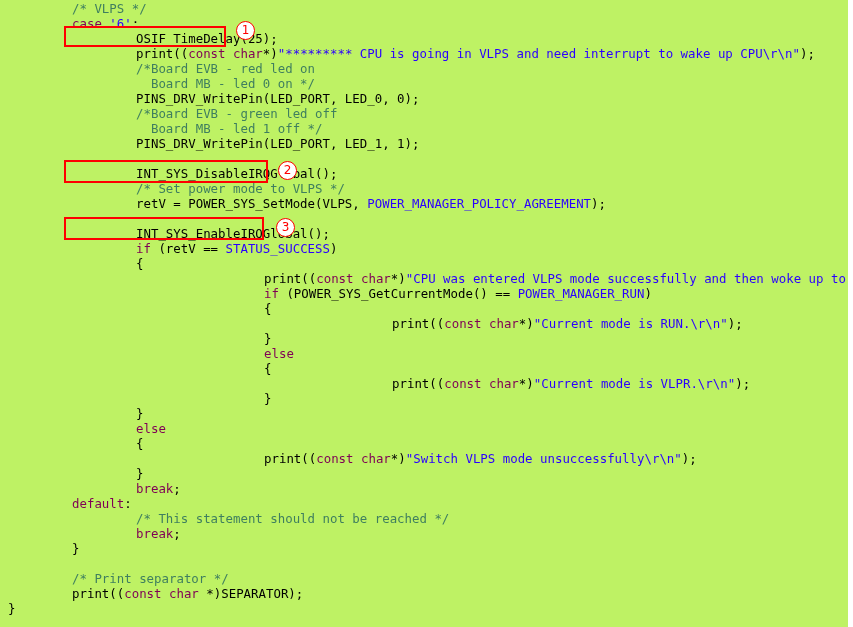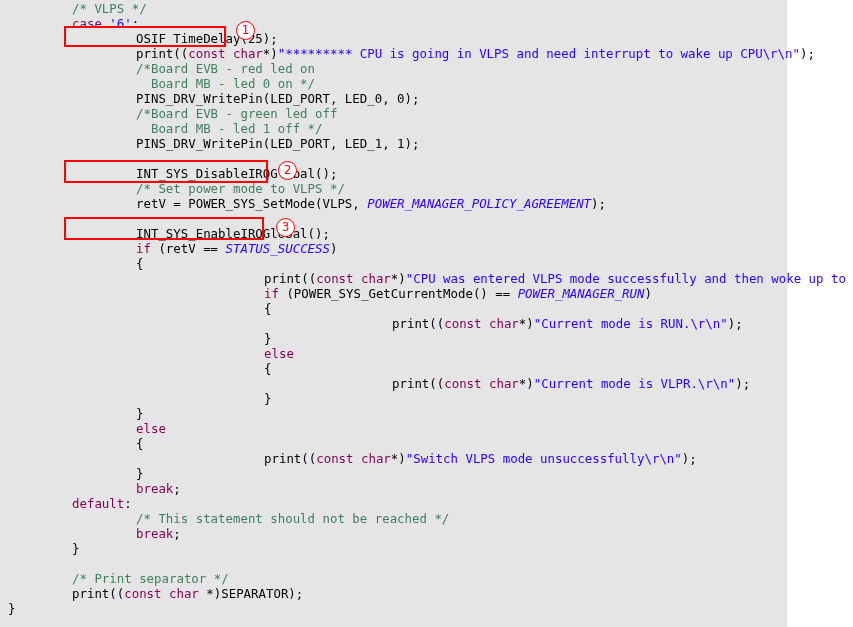--- a/index.html
+++ b/index.html
@@ -9,23 +9,23 @@
     background: #ffffff;
   }
   body {
     width: 853px;
     height: 627px;
     overflow: hidden;
     font-family: "DejaVu Sans Mono", "Liberation Mono", monospace;
   }
   #code-surface {
     position: relative;
-    width: 787px;
+    width: 848px;
     height: 627px;
-    background: #e5e5e5;
+    background: #bef264;
   }
   .code-area {
     position: absolute;
     left: 0;
     top: 0;
     width: 853px;
     padding-top: 1px;
     font-size: 12.4px;
     line-height: 15px;
     white-space: pre;
@@ -36,21 +36,21 @@
     height: 15px;
     padding-left: 8px;
     color: #000000;
     white-space: pre;
   }
   
   .kw       { color: #7f0055; font-weight: normal; }   
   .str      { color: #2a00ff; }                      
   .chr      { color: #2a00ff; }                      
   .cmt      { color: #3f7f5f; }                      
-  .macro    { color: #2a00ff; font-style: italic; }  
+  .macro    { color: #2a00ff; }  
   .plain    { color: #000000; }
 
   
   .anno-box {
     position: absolute;
     border: 2px solid #ff0000;
     box-sizing: border-box;
     background: transparent;
     pointer-events: none;
   }

